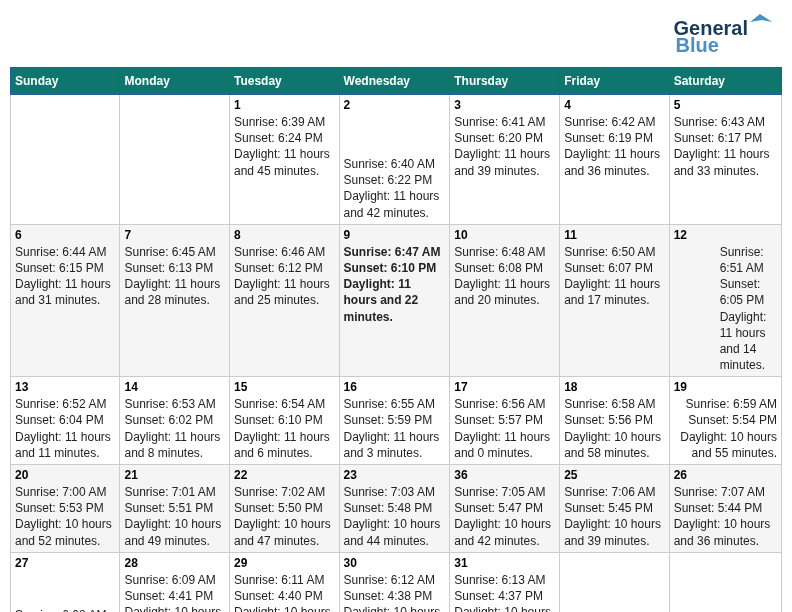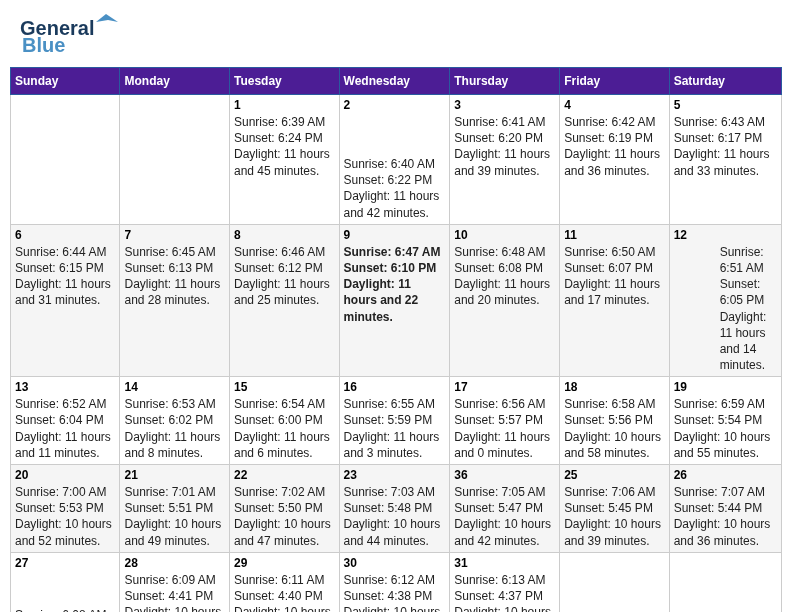--- a/index.html
+++ b/index.html
@@ -5,21 +5,21 @@
     * { box-sizing: border-box; margin: 0; padding: 0; }
     body {
       font-family: Arial, sans-serif;
       background: #fff;
       width: 792px;
       min-height: 612px;
       padding: 10px;
     }
     .header {
       display: flex;
-      justify-content: flex-start;
+      justify-content: flex-end;
       align-items: flex-start;
       padding: 8px 10px 4px 10px;
     }
     .logo {
       display: flex;
       flex-direction: column;
       align-items: flex-start;
     }
     .title-area {
       text-align: right;
@@ -34,21 +34,21 @@
       font-size: 16px;
       color: #333;
     }
     .calendar {
       width: 100%;
       border-collapse: collapse;
       margin-top: 6px;
       font-size: 11px;
     }
     .calendar th {
-      background-color: #4c1d95;
+      background-color: #0f766e;
       color: #fff;
       padding: 6px 4px;
       text-align: left;
       font-size: 12px;
       font-weight: bold;
       border: 1px solid #2a5a9f;
     }
     .calendar td {
       border: 1px solid #ccc;
       vertical-align: top;
@@ -200,21 +200,21 @@
         </td>
         <td>
           <span class="day-num">14</span>
           <div class="cell-content" style="white-space: pre-line;">Sunrise: 6:53 AM
 Sunset: 6:02 PM
 Daylight: 11 hours and 8 minutes.</div>
         </td>
         <td>
           <span class="day-num">15</span>
           <div class="cell-content" style="white-space: pre-line;">Sunrise: 6:54 AM
-Sunset: 6:00 PM
+Sunset: 6:10 PM
 Daylight: 11 hours and 6 minutes.</div>
         </td>
         <td>
           <span class="day-num">16</span>
           <div class="cell-content" style="white-space: pre-line;">Sunrise: 6:55 AM
 Sunset: 5:59 PM
 Daylight: 11 hours and 3 minutes.</div>
         </td>
         <td>
           <span class="day-num">17</span>
@@ -223,21 +223,21 @@
 Daylight: 11 hours and 0 minutes.</div>
         </td>
         <td>
           <span class="day-num">18</span>
           <div class="cell-content" style="white-space: pre-line;">Sunrise: 6:58 AM
 Sunset: 5:56 PM
 Daylight: 10 hours and 58 minutes.</div>
         </td>
         <td>
           <span class="day-num">19</span>
-          <div class="cell-content" style="white-space: pre-line;">Sunrise: 6:59 AM
+          <div class="cell-content" style="white-space: pre-line; text-align: right;">Sunrise: 6:59 AM
 Sunset: 5:54 PM
 Daylight: 10 hours and 55 minutes.</div>
         </td>
       </tr>
       <tr class="row-even">
         <td>
           <span class="day-num">20</span>
           <div class="cell-content" style="white-space: pre-line;">Sunrise: 7:00 AM
 Sunset: 5:53 PM
 Daylight: 10 hours and 52 minutes.</div>

